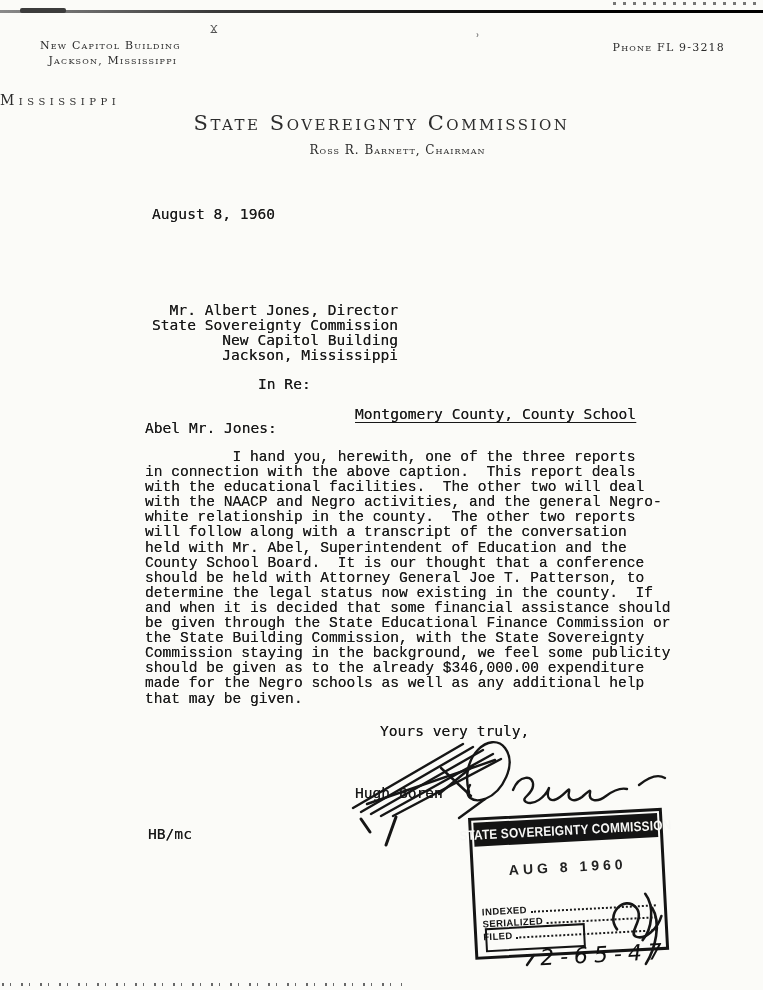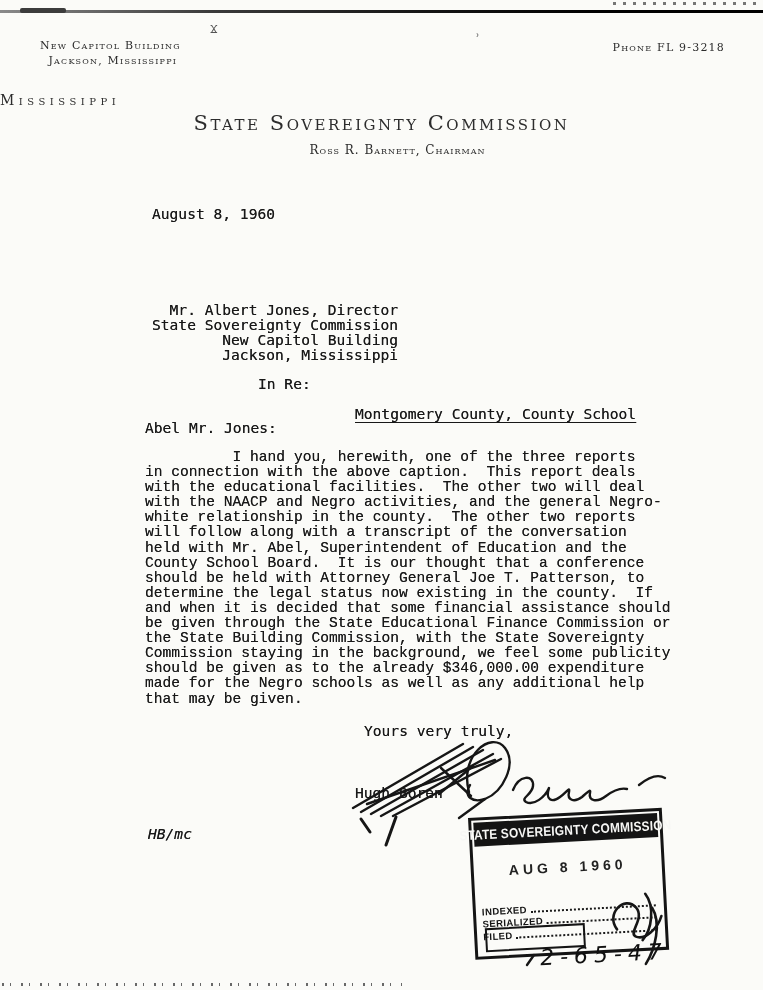--- a/index.html
+++ b/index.html
@@ -35,23 +35,23 @@
     font-size:14.6px;line-height:15.1px;white-space:pre;
     color:#181818;text-shadow:0 0 .4px rgba(25,25,25,.8);
   }
   .date-line{position:absolute;left:152px;top:206px;}
   .recipient{position:absolute;left:152px;top:302px;text-align:right;}
   .in-re-label{position:absolute;left:258px;top:376px;}
   .in-re-subject{position:absolute;left:355px;top:376px;}
   .in-re-subject span{display:block;text-decoration:underline;text-underline-offset:3px;text-decoration-thickness:1.4px;}
   .salutation{position:absolute;left:145px;top:420px;}
   .body-text{position:absolute;left:145px;top:450px;font-family:Liberation Mono, monospace;}
-  .closing{position:absolute;left:364px;top:723px;}
+  .closing{position:absolute;left:380px;top:723px;}
   .signed-name{position:absolute;left:355px;top:785px;}
-  .typist{position:absolute;left:148px;top:826px;font-style:italic;}
+  .typist{position:absolute;left:148px;top:826px;}
 
   
   .sig-svg{position:absolute;left:343px;top:728px;width:330px;height:95px;overflow:visible;}
   .pen-marks{position:absolute;left:355px;top:815px;width:50px;height:32px;overflow:visible;}
   .ink{stroke:#161616;fill:none;stroke-linecap:round;stroke-linejoin:round;}
 
   
   .stamp{
     position:absolute;left:468px;top:818px;width:188px;height:136px;
     border:3px solid #141414;transform:rotate(-3deg);transform-origin:top left;

